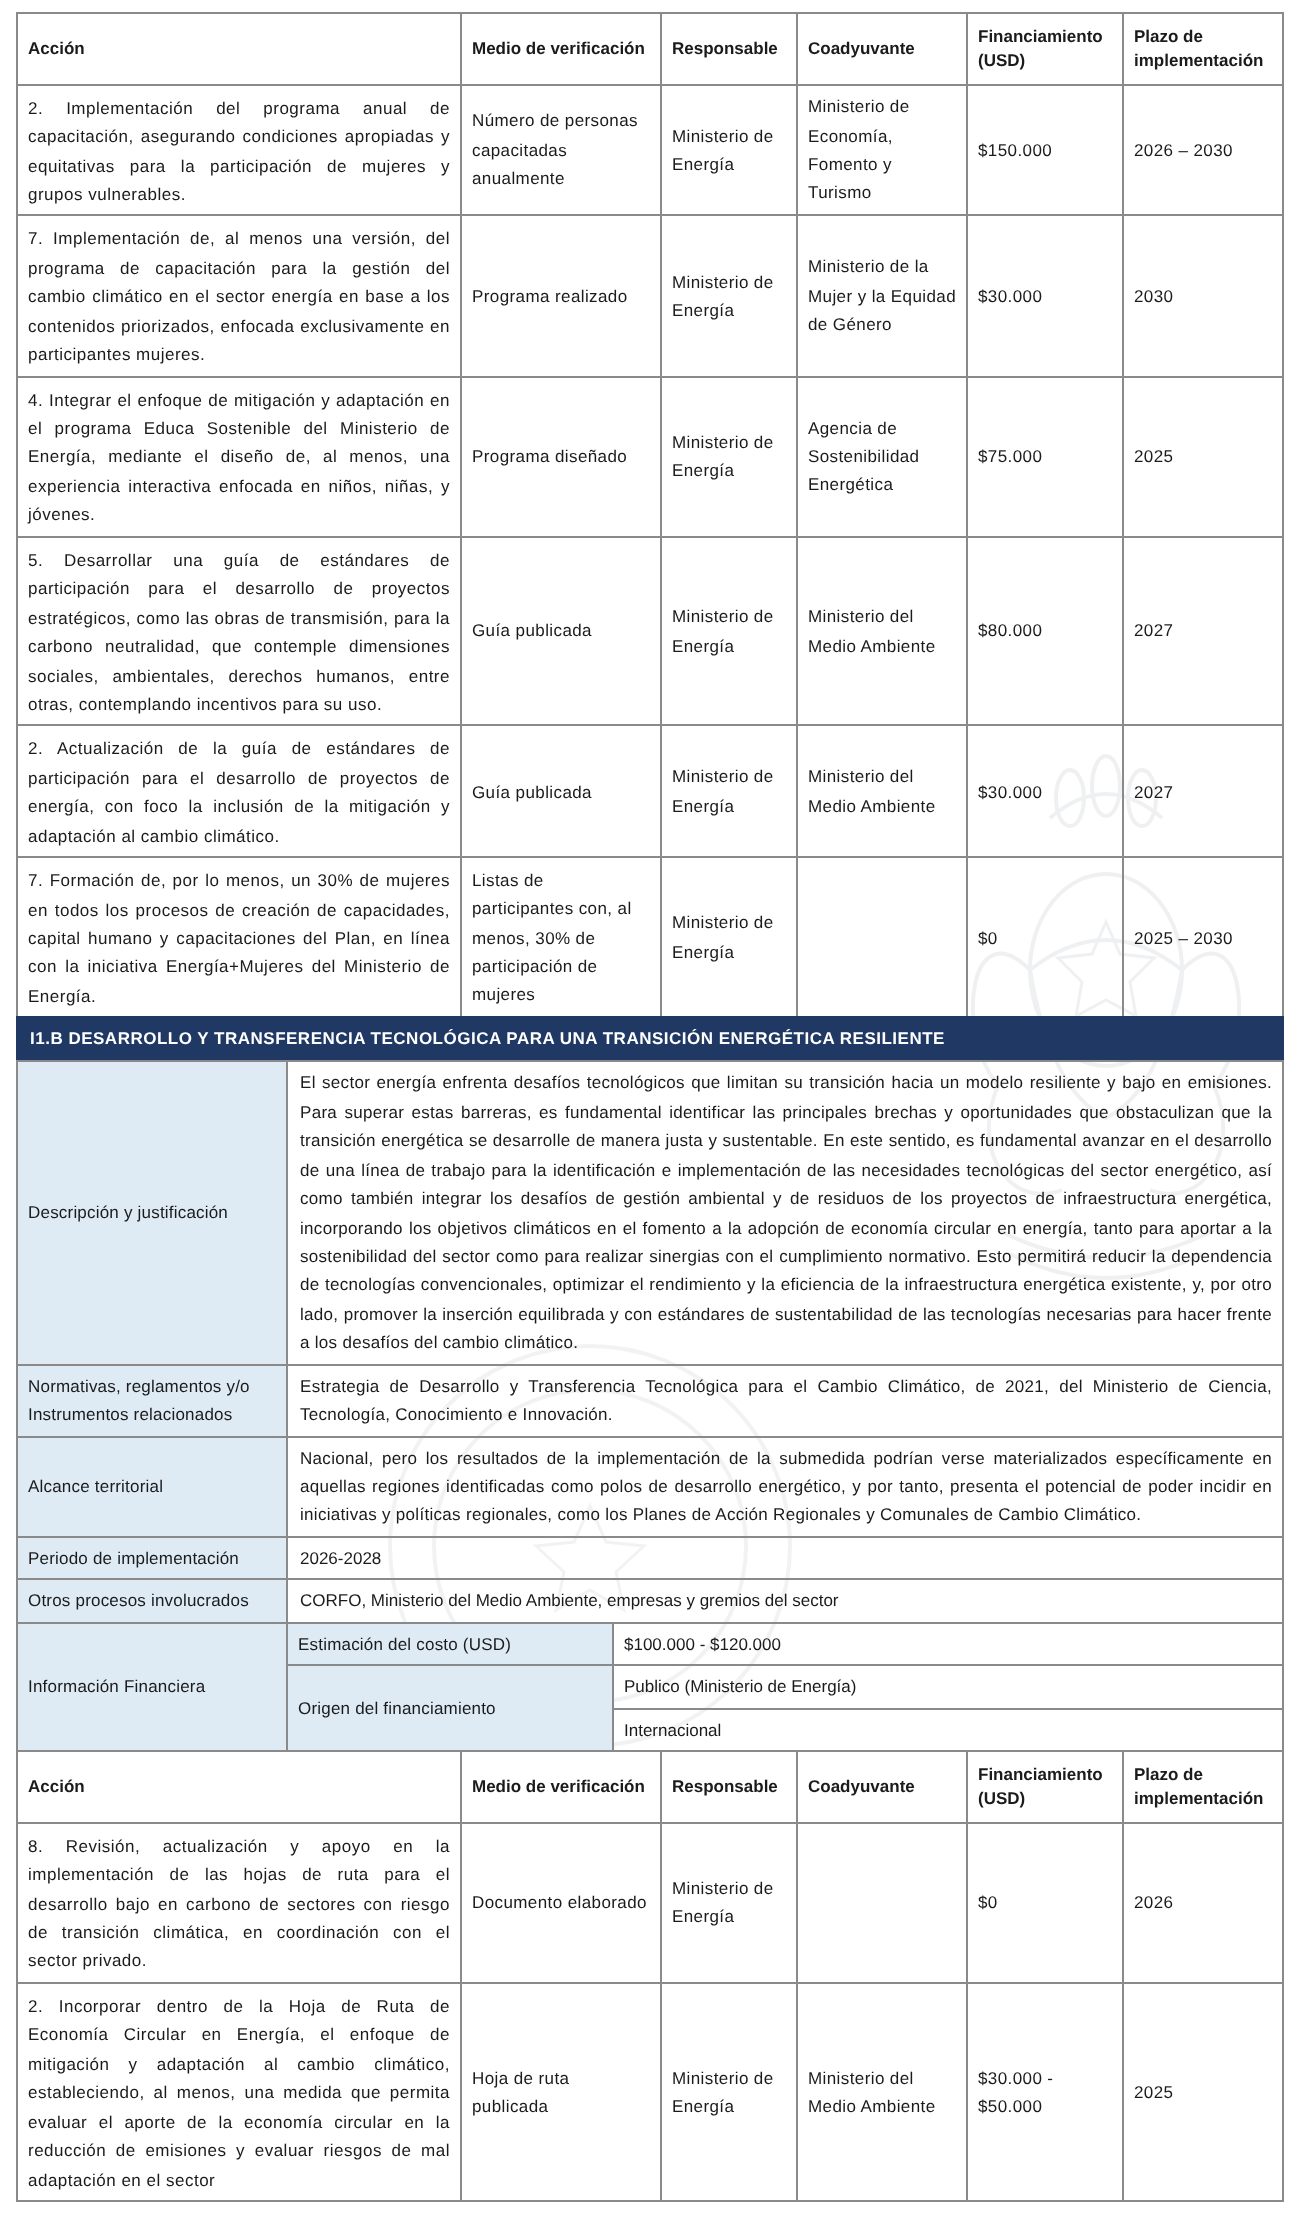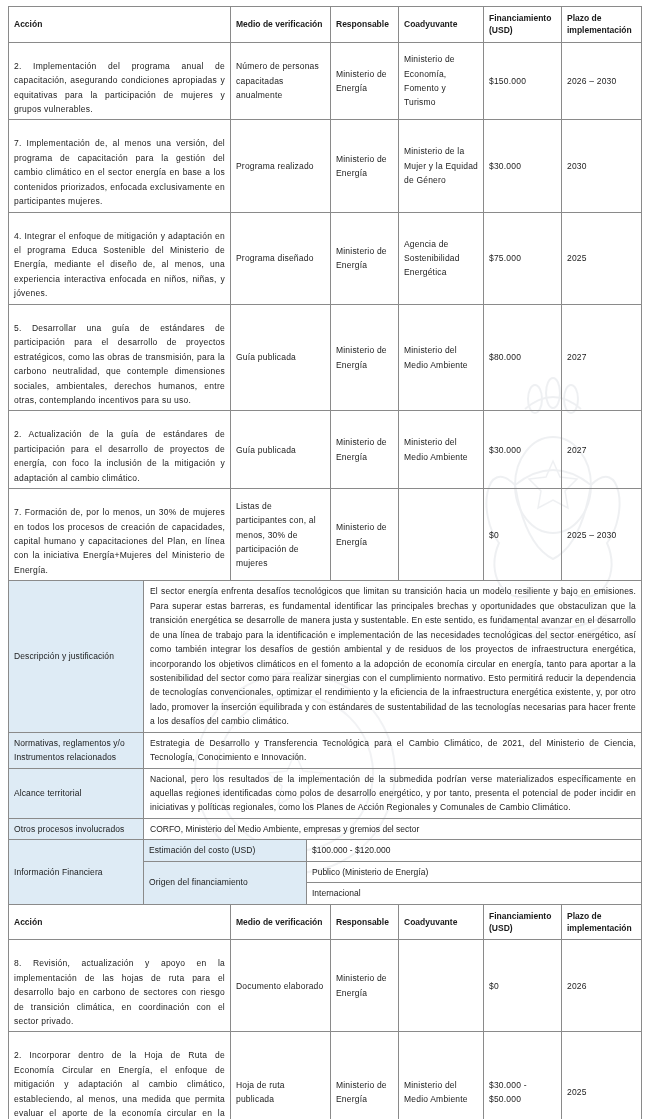--- a/index.html
+++ b/index.html
@@ -10,21 +10,21 @@
     font-size: 8.5px; color: #1b1b1b;
   }
   .watermarks { position: absolute; inset: 0; z-index: 0; pointer-events: none; }
   .wm-coat { position: absolute; left: 465px; top: 365px; opacity: 0.12; }
   .wm-seal { position: absolute; left: 170px; top: 668px; opacity: 0.10; }
   .doc { position: relative; z-index: 1; padding: 6px 8px 0 8px; }
   .stack > * + * { margin-top: -1px; }
   table { width: 100%; border-collapse: collapse; table-layout: fixed; }
   td, th { border: 1px solid var(--border, #8a8a8a); padding: 3px 5px; vertical-align: middle; line-height: 1.7; word-wrap: break-word; }
   th { font-weight: bold; text-align: left; line-height: 1.45; padding: 5px 5px; vertical-align: middle; }
-  td.action { text-align: justify; vertical-align: top; letter-spacing: 0.25px; padding-top: 16px; }
+  td.action { text-align: justify; vertical-align: top; letter-spacing: 0.25px; padding-top: 4px; }
   td.cell { letter-spacing: 0.2px; }
   .label { background: var(--label-bg, #deebf5); font-weight: normal; letter-spacing: 0.1px; }
   .band {
     background: var(--band-bg, #1f3864); color: #ffffff; font-weight: bold;
     border: 1px solid var(--band-bg, #1f3864); padding: 5px 6px; letter-spacing: 0.25px; line-height: 1.3;
   }
   .justify { text-align: justify; letter-spacing: 0.15px; }
   .details td.val { padding-left: 6px; }
 </style>
 </head>
@@ -121,38 +121,43 @@
         <td class="action">7. Formación de, por lo menos, un 30% de mujeres en todos los procesos de creación de capacidades, capital humano y capacitaciones del Plan, en línea con la iniciativa Energía+Mujeres del Ministerio de Energía.</td>
         <td class="cell">Listas de participantes con, al menos, 30% de participación de mujeres</td>
         <td class="cell">Ministerio de Energía</td>
         <td class="cell"></td>
         <td class="cell">$0</td>
         <td class="cell">2025 – 2030</td>
       </tr>
     </tbody>
   </table>
 
+  <div class="band">I1.B DESARROLLO Y TRANSFERENCIA TECNOLÓGICA PARA UNA TRANSICIÓN ENERGÉTICA RESILIENTE</div>
 
   <table class="details">
     <colgroup>
         <col style="width:135px">
         <col>
       </colgroup>
     <tbody>
       <tr>
         <td class="label">Descripción y justificación</td>
         <td class="val justify">El sector energía enfrenta desafíos tecnológicos que limitan su transición hacia un modelo resiliente y bajo en emisiones. Para superar estas barreras, es fundamental identificar las principales brechas y oportunidades que obstaculizan que la transición energética se desarrolle de manera justa y sustentable. En este sentido, es fundamental avanzar en el desarrollo de una línea de trabajo para la identificación e implementación de las necesidades tecnológicas del sector energético, así como también integrar los desafíos de gestión ambiental y de residuos de los proyectos de infraestructura energética, incorporando los objetivos climáticos en el fomento a la adopción de economía circular en energía, tanto para aportar a la sostenibilidad del sector como para realizar sinergias con el cumplimiento normativo. Esto permitirá reducir la dependencia de tecnologías convencionales, optimizar el rendimiento y la eficiencia de la infraestructura energética existente, y, por otro lado, promover la inserción equilibrada y con estándares de sustentabilidad de las tecnologías necesarias para hacer frente a los desafíos del cambio climático.</td>
       </tr>
       <tr>
         <td class="label">Normativas, reglamentos y/o Instrumentos relacionados</td>
         <td class="val justify">Estrategia de Desarrollo y Transferencia Tecnológica para el Cambio Climático, de 2021, del Ministerio de Ciencia, Tecnología, Conocimiento e Innovación.</td>
       </tr>
       <tr>
         <td class="label">Alcance territorial</td>
         <td class="val justify">Nacional, pero los resultados de la implementación de la submedida podrían verse materializados específicamente en aquellas regiones identificadas como polos de desarrollo energético, y por tanto, presenta el potencial de poder incidir en iniciativas y políticas regionales, como los Planes de Acción Regionales y Comunales de Cambio Climático.</td>
+      </tr>
+      <tr>
+        <td class="label">Periodo de implementación</td>
+        <td class="val">2026-2028</td>
       </tr>
       <tr>
         <td class="label">Otros procesos involucrados</td>
         <td class="val">CORFO, Ministerio del Medio Ambiente, empresas y gremios del sector</td>
       </tr>
     </tbody>
   </table>
 
   <table class="financial">
     <colgroup>

